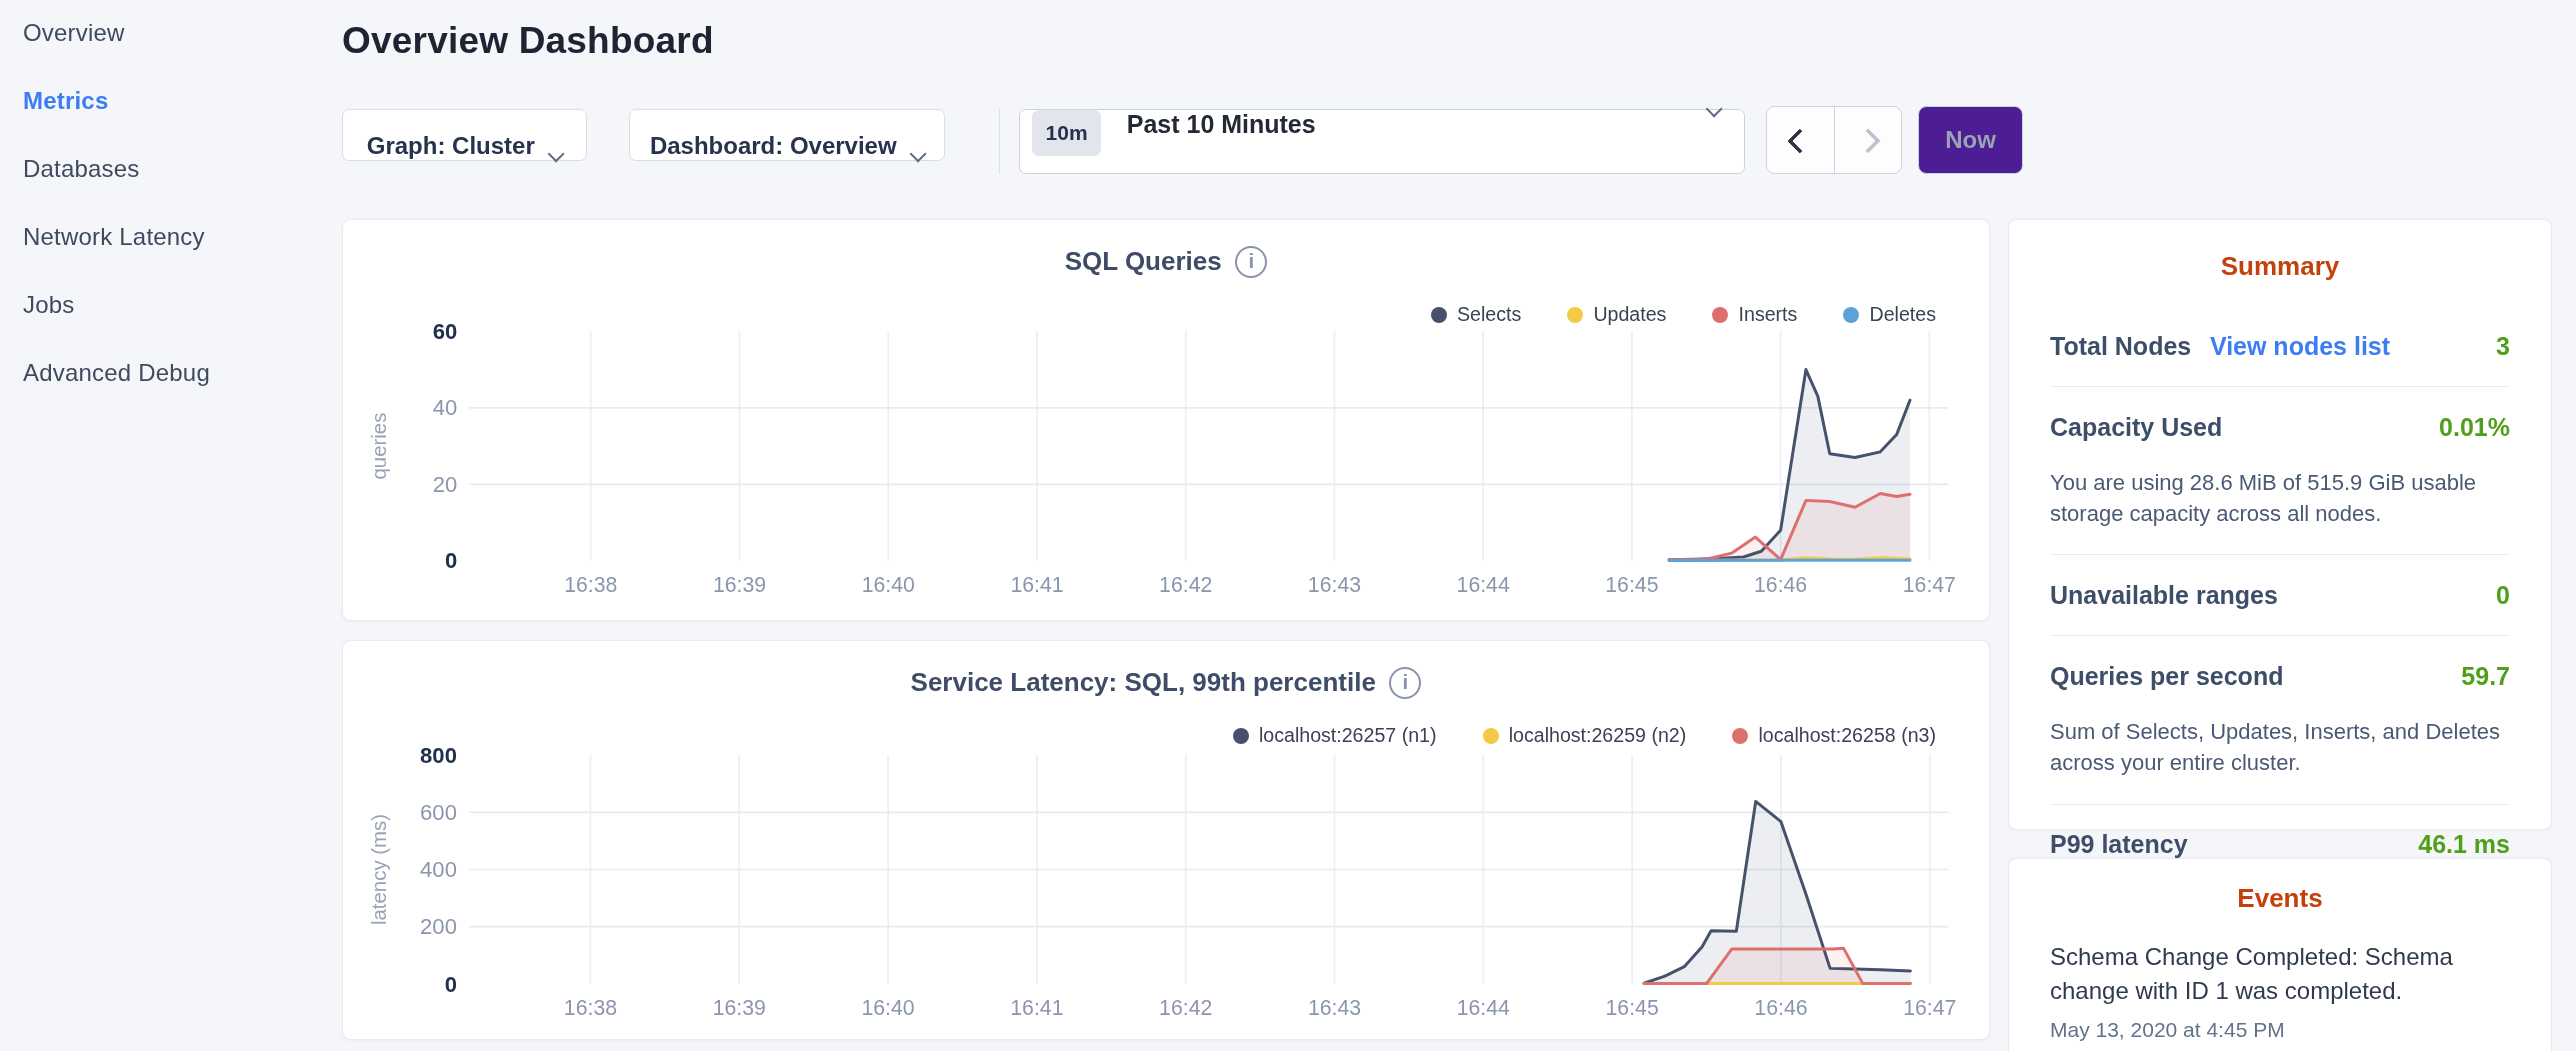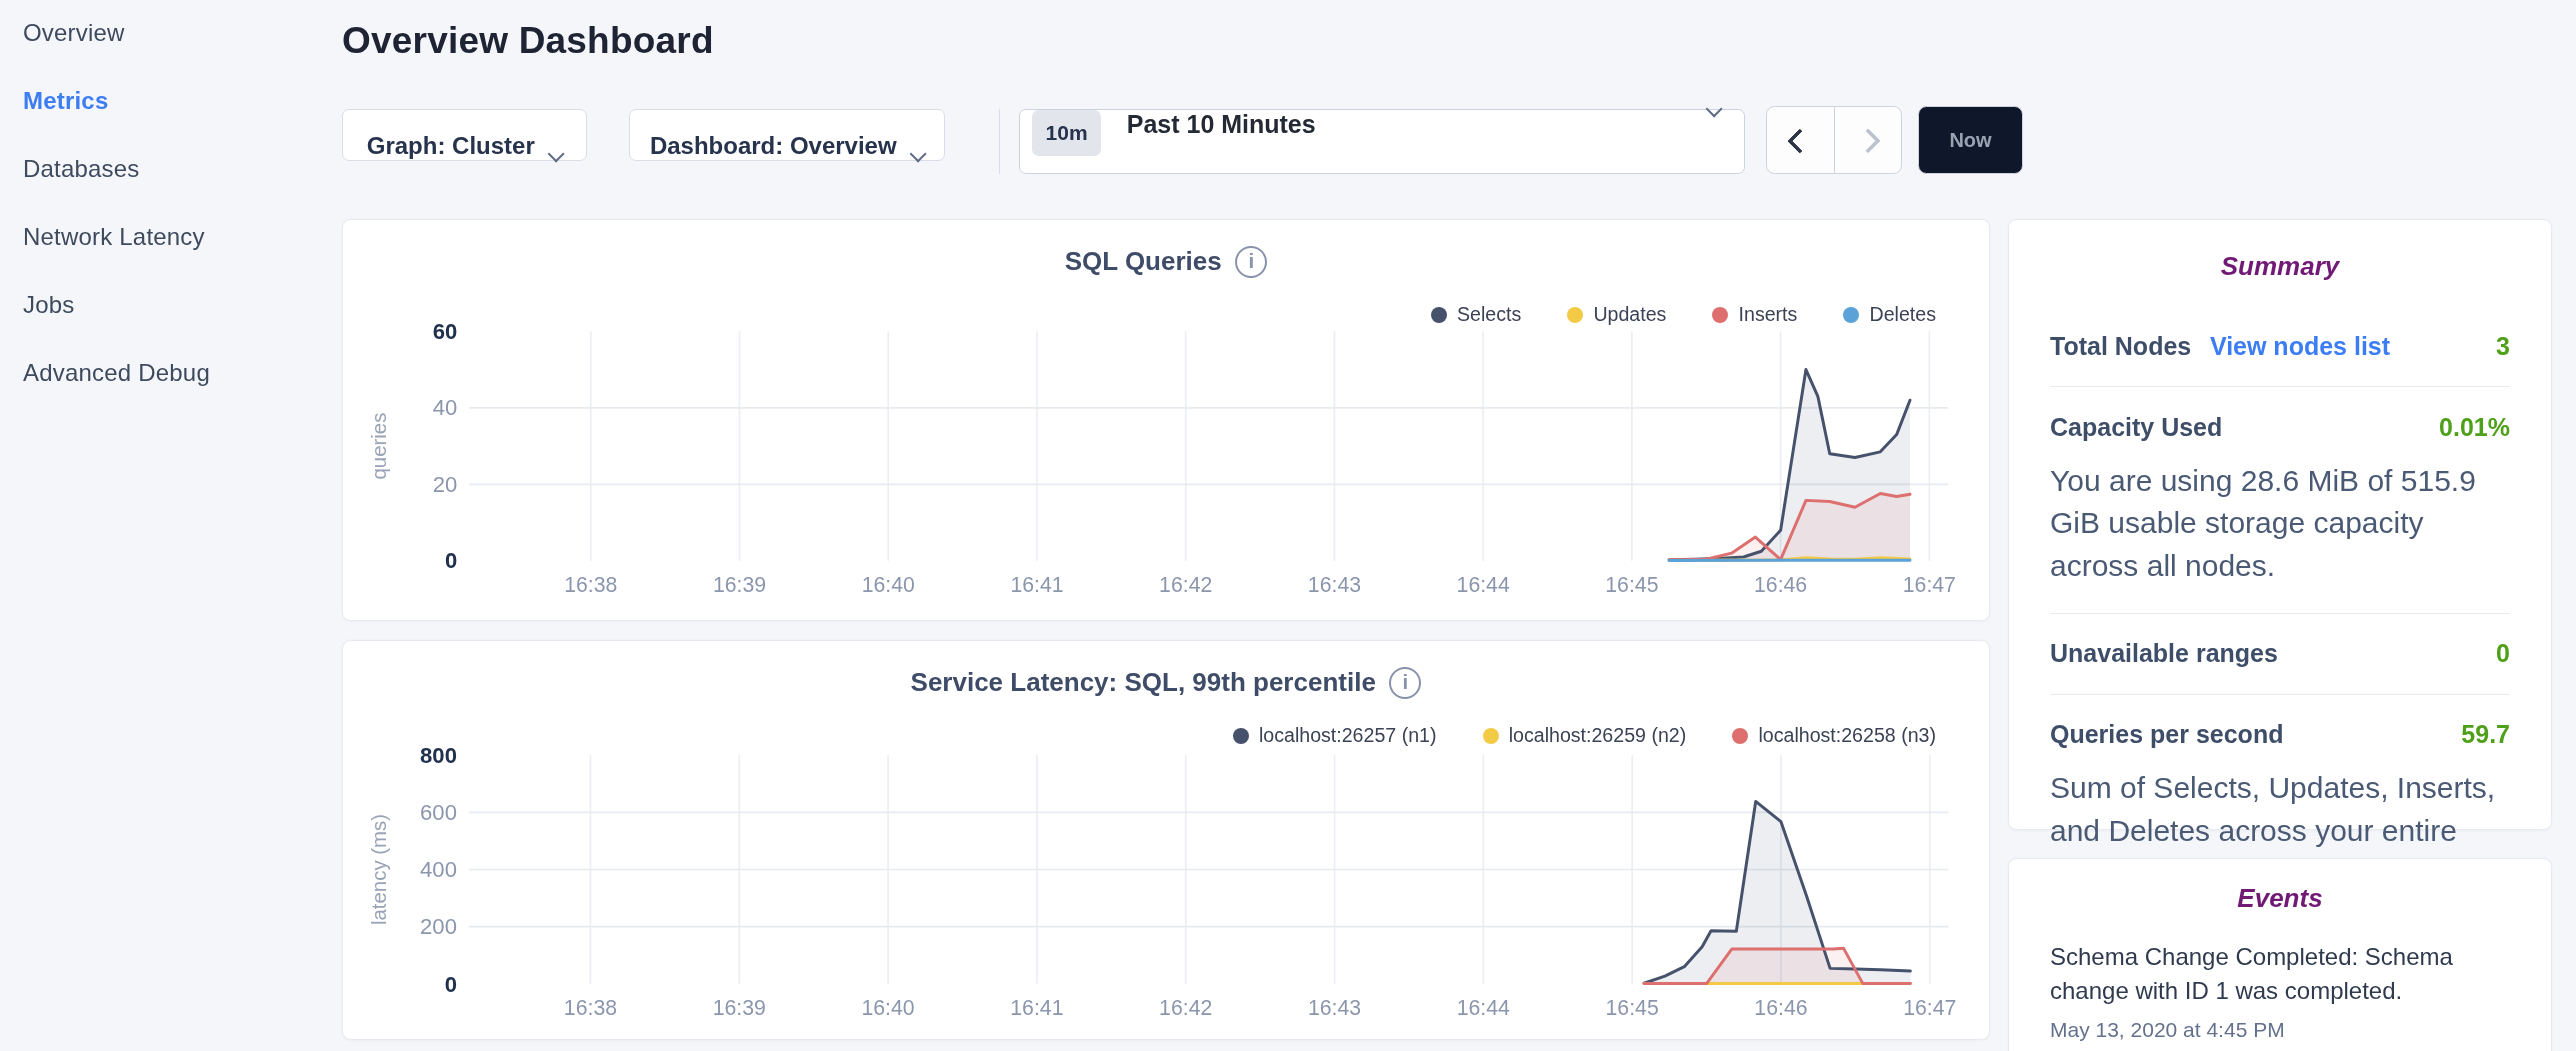--- a/index.html
+++ b/index.html
@@ -38,48 +38,48 @@
   }
   .range-chip{background:#e2e6ec;border-radius:6.8px;height:46px;display:flex;align-items:center;padding:0 13.6px;margin-left:12px;
     font-size:21px;font-weight:700;color:#27334d;}
   .range-label{font-size:25px;font-weight:700;color:#242a35;margin-left:25.5px;flex:1;}
   .timebox .chev{margin-right:24px;}
   .btn-group{position:absolute;left:1424px;top:-2.6px;width:136px;height:68px;background:#fdfdfe;border:0.9px solid #cdd3de;border-radius:8.5px;display:flex;box-sizing:border-box;}
   .btn-half{flex:1;display:flex;align-items:center;justify-content:center;cursor:pointer;}
   .btn-half.prev{border-right:0.9px solid #cdd3de;}
   .chev-left{width:13.6px;height:13.6px;border-left:4.3px solid #2d3547;border-bottom:4.3px solid #2d3547;transform:rotate(45deg);border-radius:1.7px;}
   .chev-right{width:13.6px;height:13.6px;border-right:4.3px solid #bcc3cf;border-bottom:4.3px solid #bcc3cf;transform:rotate(-45deg);border-radius:1.7px;}
-  .now-btn{position:absolute;left:1576px;top:-2.6px;width:105px;height:68px;background:#0f172a;border:0.9px solid #cdd3de;border-radius:8.5px;
-    display:flex;align-items:center;justify-content:center;font-size:20px;font-weight:700;color:#9aa3b2;box-sizing:border-box;cursor:pointer;}
+  .now-btn{position:absolute;left:1576px;top:-2.6px;width:105px;height:68px;background:#4c1d95;border:0.9px solid #cdd3de;border-radius:8.5px;
+    display:flex;align-items:center;justify-content:center;font-size:24px;font-weight:700;color:#9aa3b2;box-sizing:border-box;cursor:pointer;}
 
   
   .card{position:absolute;background:#fff;border:0.9px solid #e7eaf0;border-radius:8.5px;box-shadow:0 0.9px 2.6px rgba(56,76,107,.05);box-sizing:border-box;}
   #chartCard1{left:342px;top:219px;width:1648px;height:402px;}
   #chartCard2{left:342px;top:640px;width:1648px;height:400px;}
   .chart-title-row{position:absolute;top:25.5px;left:0;right:0;display:flex;align-items:center;justify-content:center;gap:13.6px;}
   .chart-title{font-size:26px;font-weight:700;color:#3f4c67;}
   .info-icon{width:32px;height:32px;border:2.1px solid #8792ab;border-radius:50%;display:flex;align-items:center;justify-content:center;
     color:#8792ab;font-size:20.4px;font-style:normal;font-weight:600;box-sizing:border-box;cursor:pointer;}
   .legend{position:absolute;top:75px;right:53px;display:flex;align-items:center;gap:46px;}
   .legend-item{display:flex;align-items:center;gap:10.2px;font-size:19.6px;color:#3a4254;margin-top:8px;}
   .legend-dot{width:16px;height:16px;border-radius:50%;}
   .chart-svg{position:absolute;left:0;top:0;}
 
   
   #summaryCard{left:2008px;top:219px;width:544px;height:611px;padding:31px 41px 0 41px;}
   #eventsCard{left:2008px;top:858px;width:544px;height:255px;padding:24px 41px 0 41px;}
-  .panel-title{text-align:center;font-size:26px;font-weight:700;color:#701a75;font-style:italic;}
+  .panel-title{text-align:center;font-size:26px;font-weight:700;color:#c2410c;}
   .sum-rows{margin-top:24px;}
   .sum-row{padding:25.5px 0;border-top:0.9px solid #e9ebef;}
   .sum-row:first-child{border-top:none;}
   .sum-line{display:flex;align-items:baseline;}
   .sum-label{font-size:25px;font-weight:700;color:#3e4e69;white-space:nowrap;}
   .sum-link{font-size:25px;font-weight:700;color:#3d7df3;margin-left:18.7px;cursor:pointer;white-space:nowrap;}
   .sum-value{margin-left:auto;font-size:25px;font-weight:700;color:#4ea019;white-space:nowrap;}
-  .sum-desc{margin-top:18px;font-size:30px;line-height:1.42;color:#4a5a74;}
+  .sum-desc{margin-top:25px;font-size:22px;line-height:1.42;color:#4a5a74;}
   .event-item{margin-top:25.5px;}
   .event-text{font-size:24px;line-height:1.45;color:#303a4e;}
   .event-time{margin-top:8.5px;font-size:21px;color:#64718c;}
 </style>
 </head>
 <body>
 
 <div id="app">
 
   <nav class="sidebar" id="sidebar">

